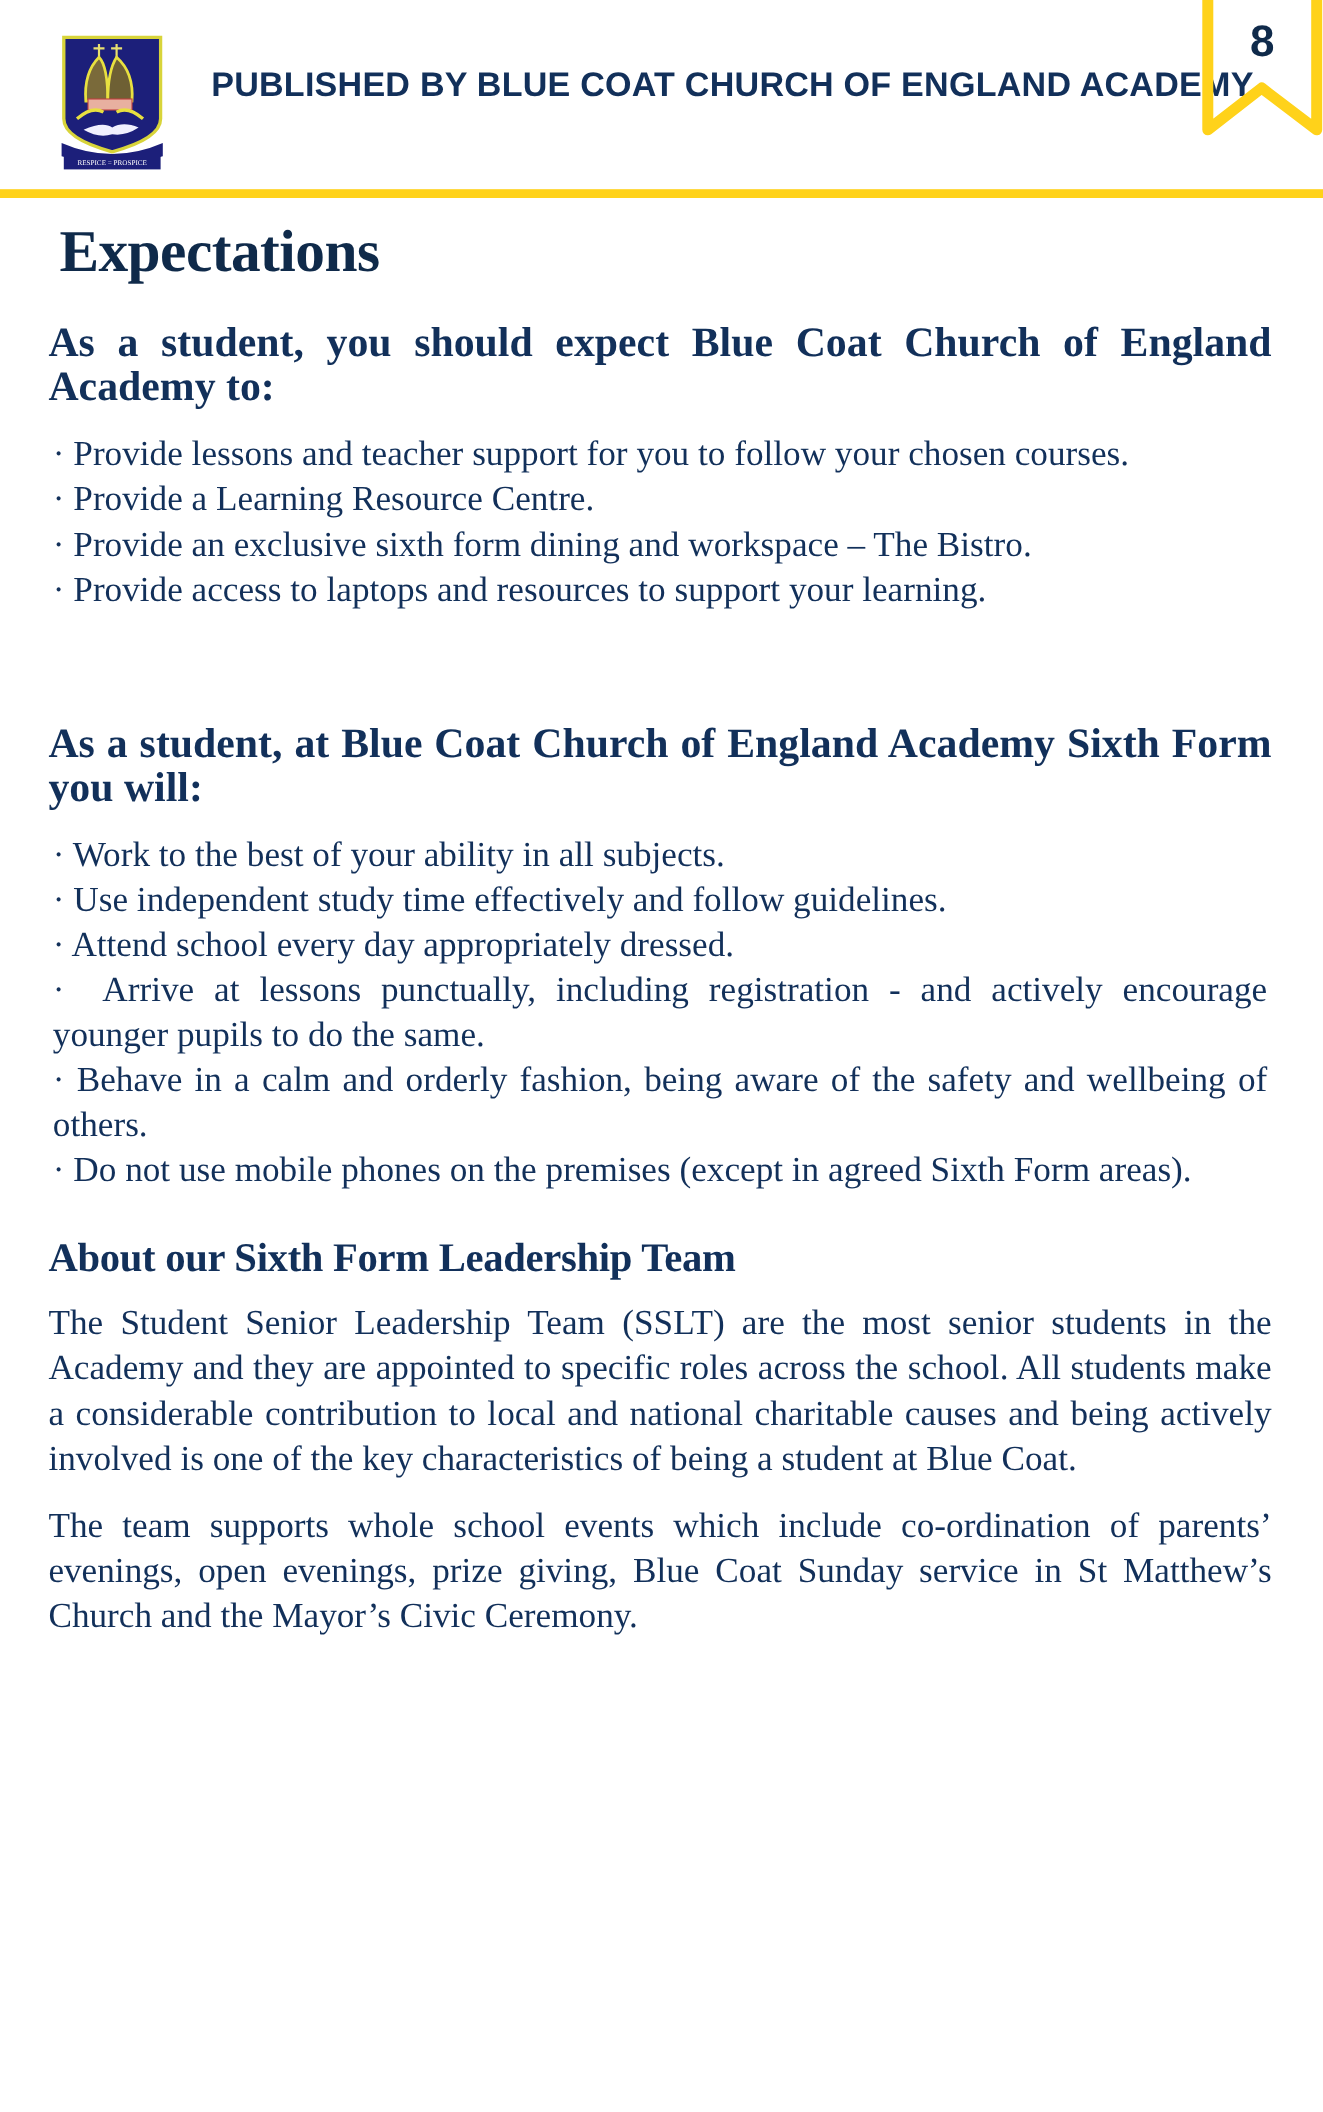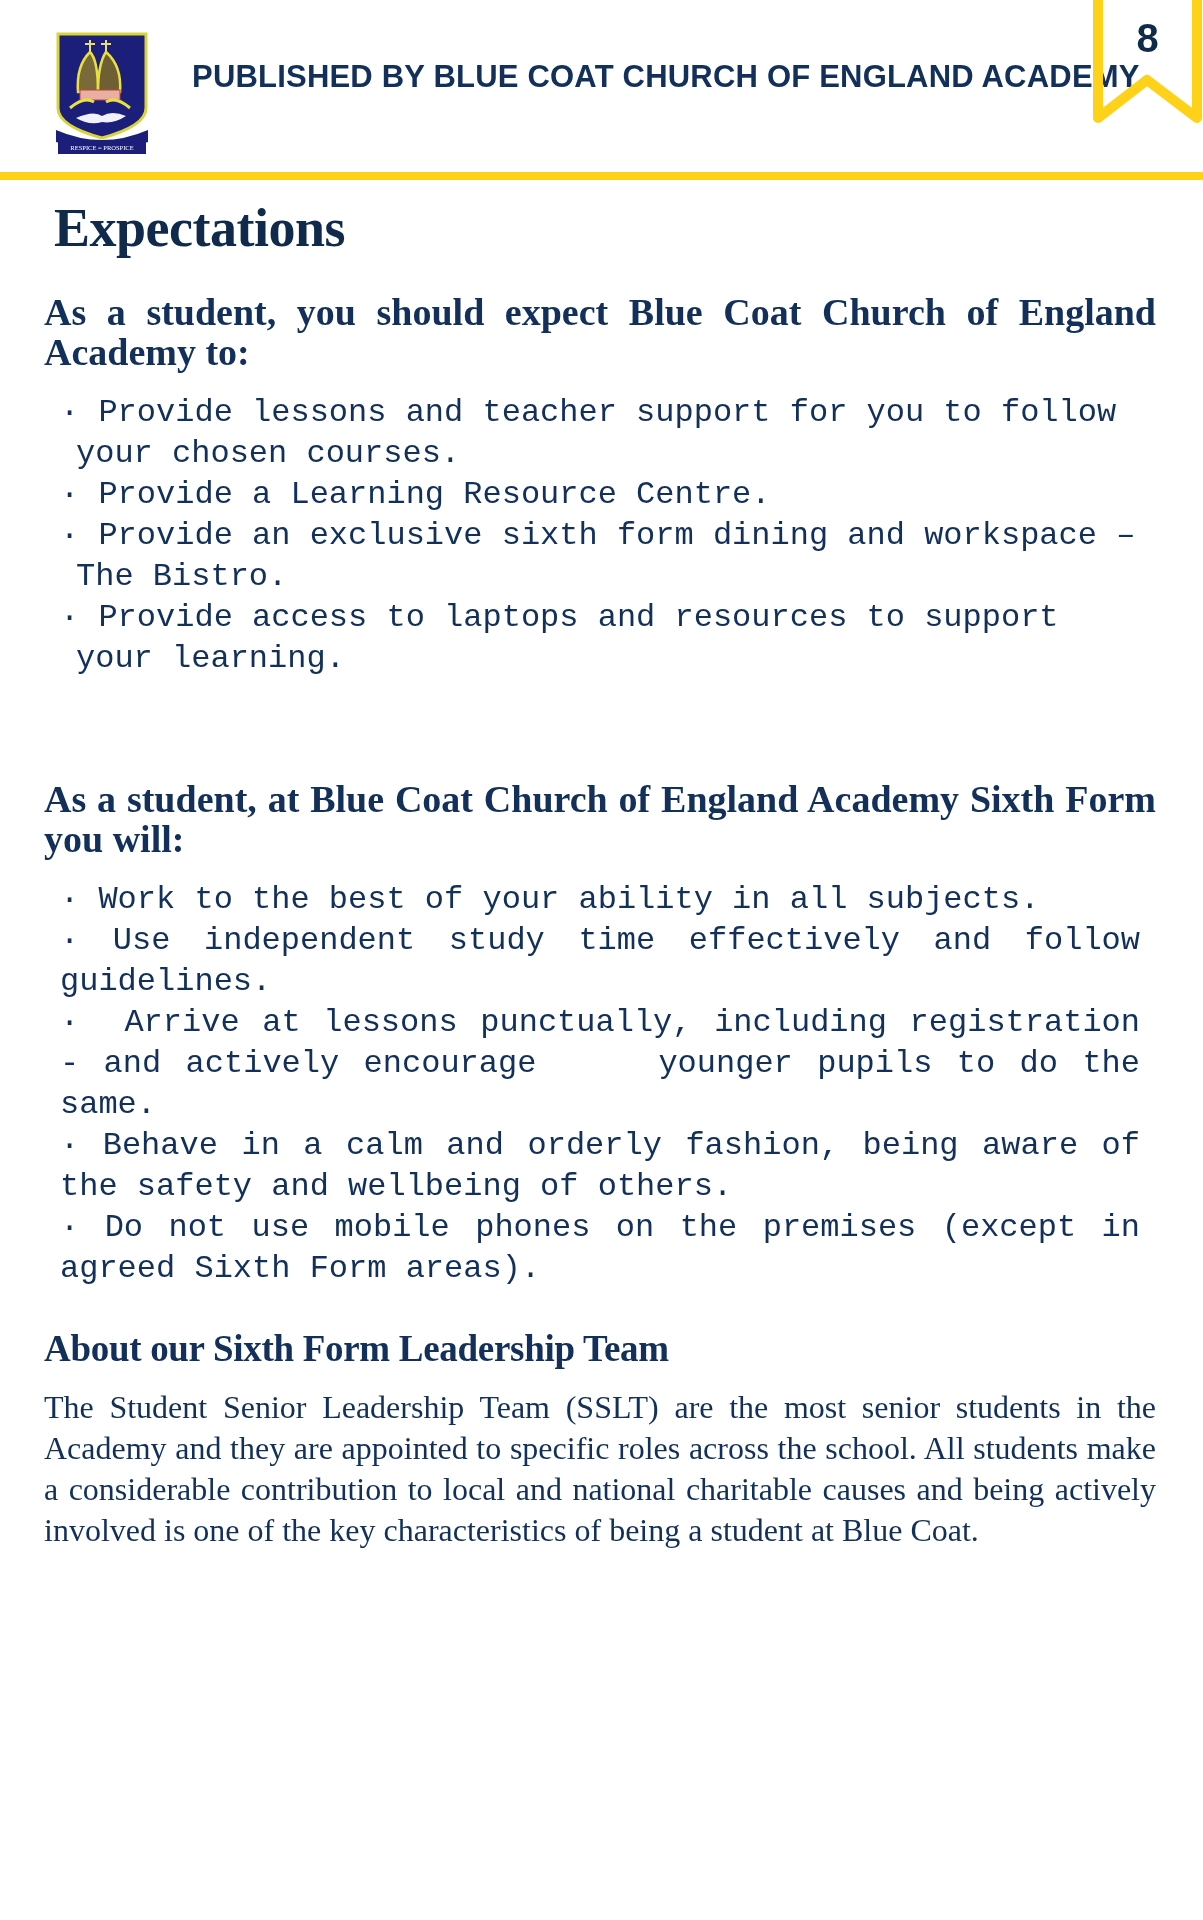--- a/index.html
+++ b/index.html
@@ -7,21 +7,21 @@
   .header { position: absolute; left: 0; top: 0; width: 1203px; height: 180px; }
   .logo { position: absolute; left: 54px; top: 30px; width: 96px; height: 126px; }
   .publisher { position: absolute; left: 192px; top: 59px; font-family: "Liberation Sans", sans-serif; font-weight: bold; font-size: 31px; color: #12305a; letter-spacing: 0.2px; }
   .ribbon { position: absolute; left: 1092px; top: 0; width: 111px; height: 126px; }
   .page-num { position: absolute; left: 1092px; top: 16px; width: 111px; text-align: center; font-family: "Liberation Sans", sans-serif; font-weight: bold; font-size: 40px; color: #0f2a4a; }
   .rule { position: absolute; left: 0; top: 172px; width: 1203px; height: 8px; background: #ffd21a; }
   .content { position: absolute; left: 44px; top: 192px; width: 1112px; font-family: "Liberation Serif", serif; color: #12305a; }
   h1 { margin: 0 0 0 10px; font-size: 54px; font-weight: bold; line-height: 72px; letter-spacing: -0.5px; color: #0f2a4a; }
   h2 { margin: 0; font-size: 38px; font-weight: bold; line-height: 40px; color: #12305a; text-align: justify; }
   .sec1-h { margin-top: 28px; }
-  ul { list-style: none; padding: 0; margin: 16px; font-family: Liberation Mono, monospace; }
+  ul { list-style: none; padding: 0; margin: 4px; }
   li { font-size: 32px; line-height: 41px; }
   .list1 { margin-top: 20px; }
   .list1 li { padding-left: 16px; text-indent: -16px; }
   .sec2-h { margin-top: 100px; }
   .list2 { margin-top: 20px; }
   .list2 li { text-align: justify; }
   .sec3-h { margin-top: 40px; font-size: 37px; letter-spacing: -0.3px; }
   p { margin: 14px 0 0 0; font-size: 32px; line-height: 41px; text-align: justify; }
   .p1 { margin-top: 18px; }
   .p2, .p3 { margin-top: 20px; }
@@ -61,20 +61,22 @@
     <li>· Provide lessons and teacher support for you to follow your chosen courses.</li>
     <li>· Provide a Learning Resource Centre.</li>
     <li>· Provide an exclusive sixth form dining and workspace – The Bistro.</li>
     <li>· Provide access to laptops and resources to support your learning.</li>
   </ul>
 
   <h2 class="sec2-h">As a student, at Blue Coat Church of England Academy Sixth Form you will:</h2>
   <ul class="list2">
     <li>· Work to the best of your ability in all subjects.</li>
     <li>· Use independent study time effectively and follow guidelines.</li>
+    <li>· Attend school every day appropriately dressed.</li>
     <li style="white-space: pre-wrap;">·  Arrive at lessons punctually, including registration - and actively encourage     younger pupils to do the same.</li>
     <li>· Behave in a calm and orderly fashion, being aware of the safety and wellbeing of others.</li>
     <li>· Do not use mobile phones on the premises (except in agreed Sixth Form areas).</li>
   </ul>
 
   <h2 class="sec3-h">About our Sixth Form Leadership Team</h2>
   <p class="p1">The Student Senior Leadership Team (SSLT) are the most senior students in the Academy and they are appointed to specific roles across the school. All students make a considerable contribution to local and national charitable causes and being actively involved is one of the key characteristics of being a student at Blue Coat.</p>
+  <p class="p2">The team supports whole school events which include co-ordination of parents’ evenings, open evenings, prize giving, Blue Coat Sunday service in St Matthew’s Church and the Mayor’s Civic Ceremony.</p>
 </div>
 
 </body></html>

